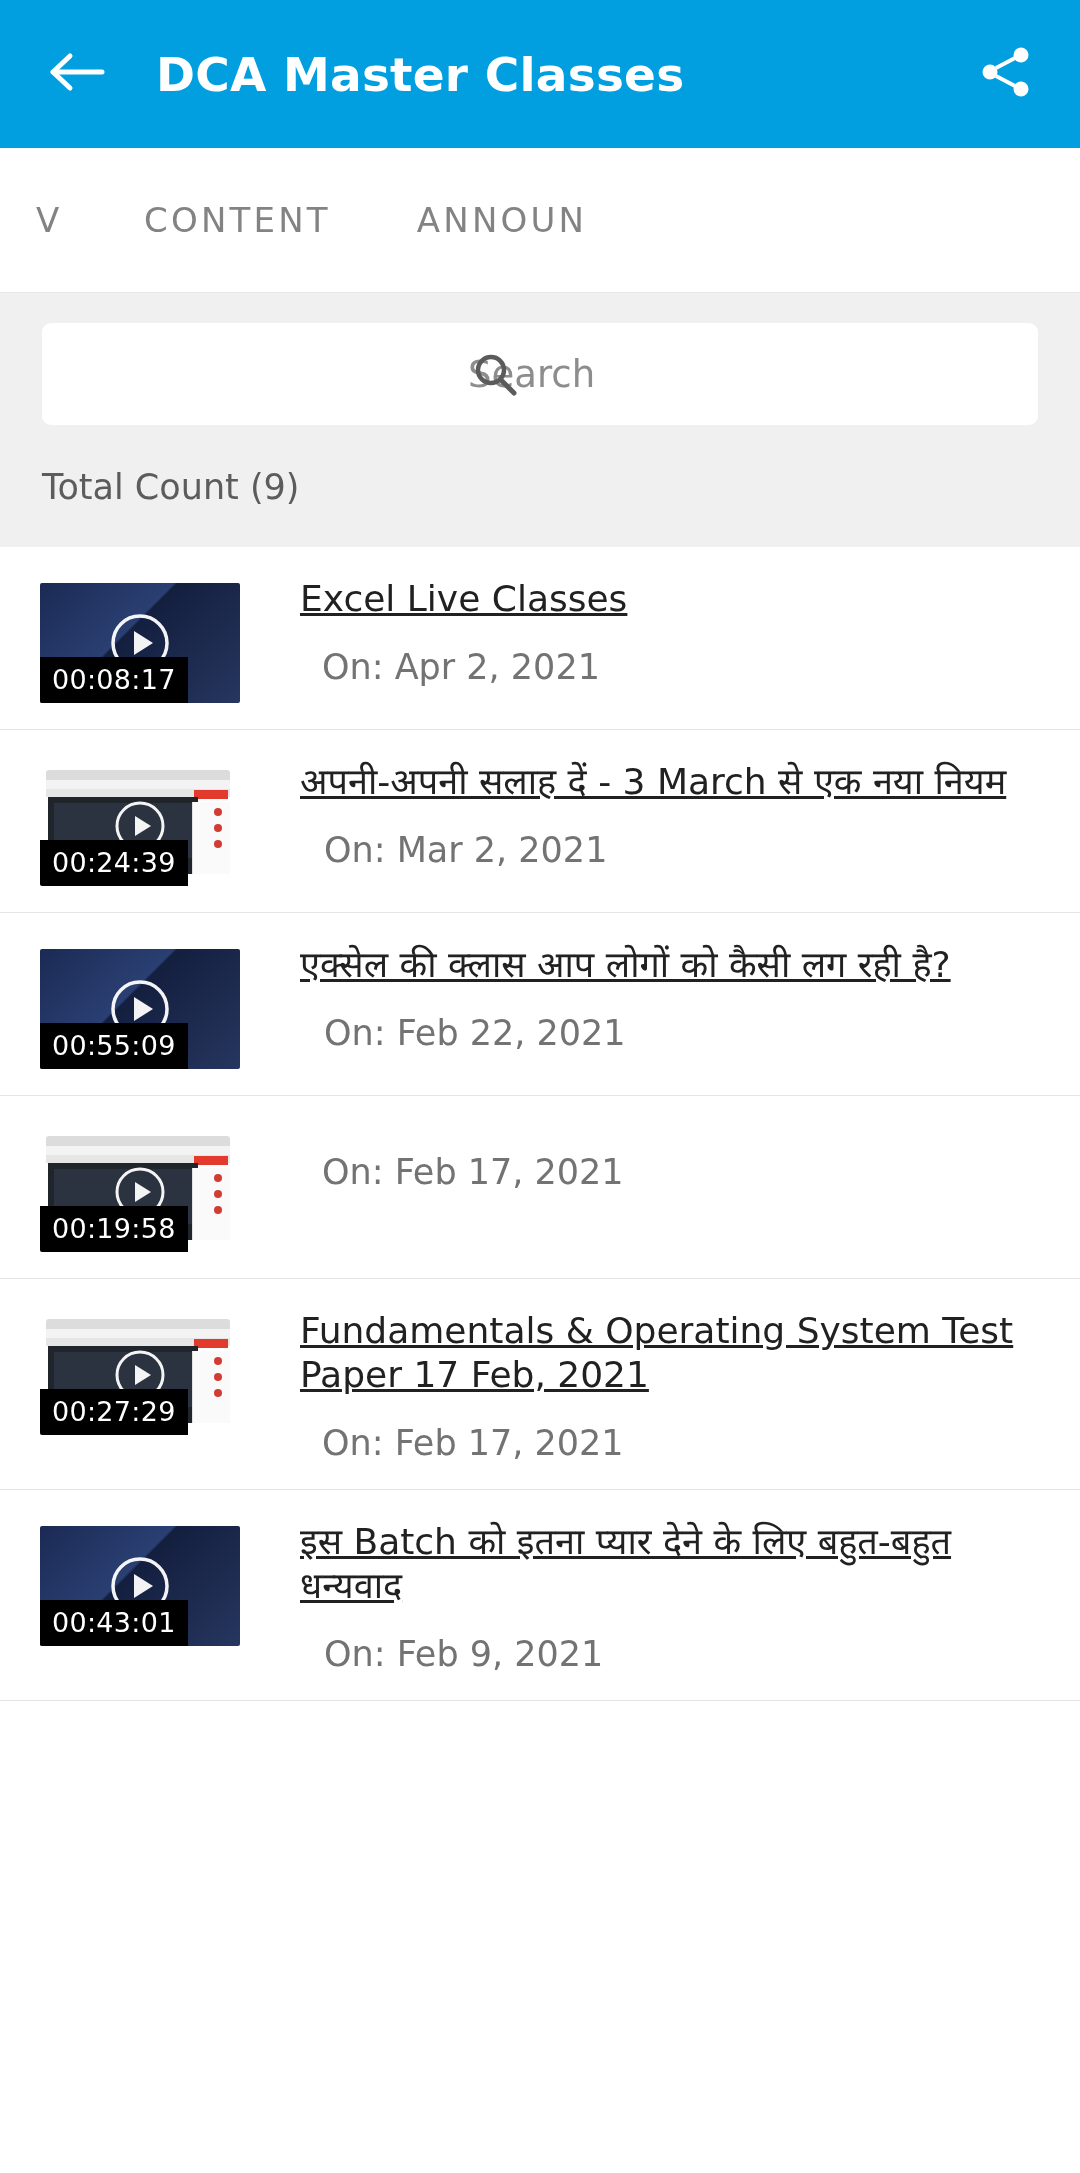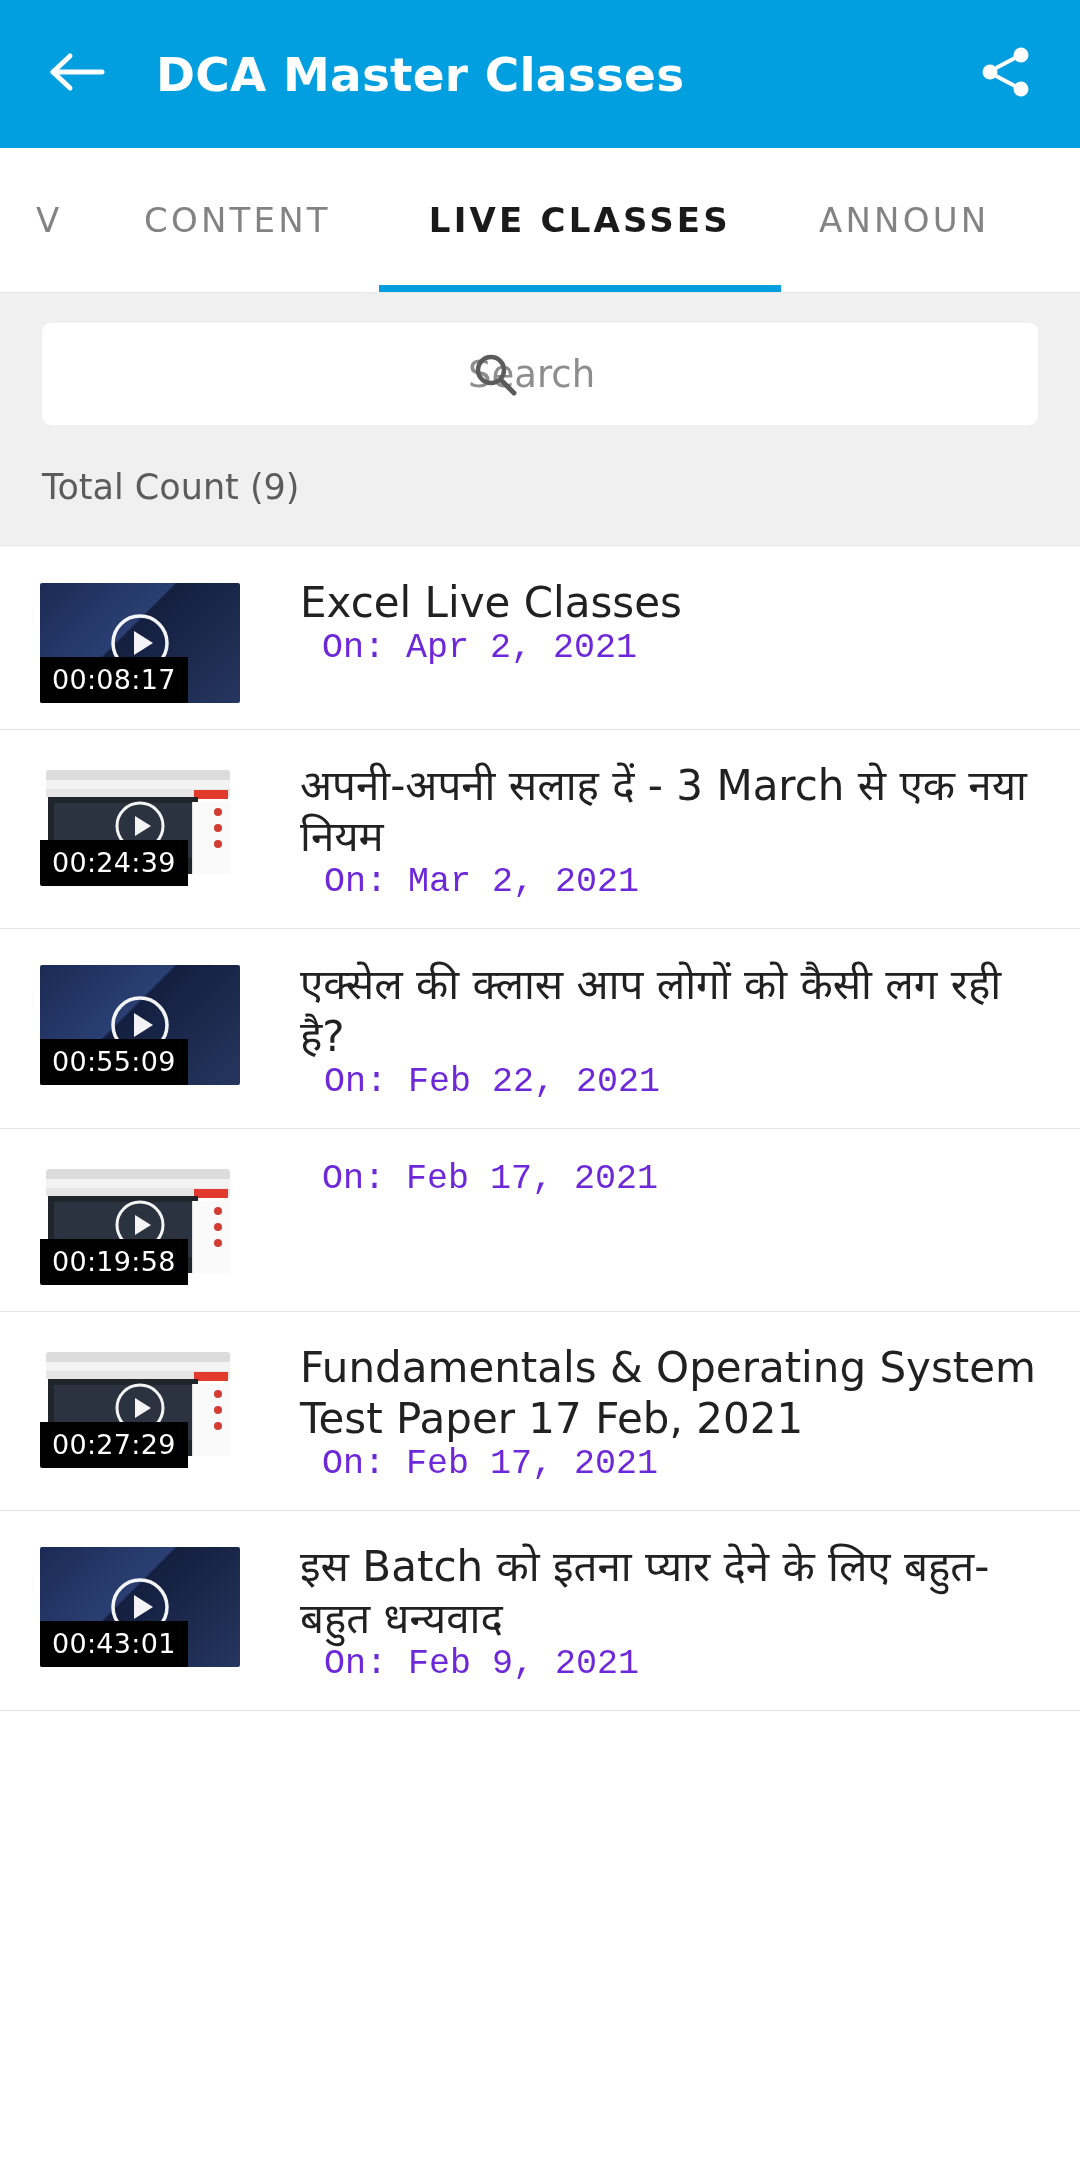--- a/index.html
+++ b/index.html
@@ -197,30 +197,31 @@
     padding: 9px 12px 10px 12px;
     letter-spacing: 0.3px;
     margin-top: 48px;
   }
   .row-text {
     flex: 1 1 auto;
     padding-left: 60px;
     padding-top: 2px;
   }
   .row-title {
-    font-size: 42px;
+    font-size: 36px;
     color: #212121;
     line-height: 1.22;
     font-weight: normal;
+    text-decoration: underline;
   }
   .row-sub {
+    margin-top: 26px;
     font-size: 35px;
-    color: #6d28d9;
+    color: #737373;
     padding-left: 22px;
-    font-family: Liberation Mono, monospace;
   }
   .row.hindi .row-sub { padding-left: 24px; }
 </style>
 </head>
 <body>
 
 <div class="appbar">
   <div class="back-btn">
     <span>
       <svg width="58" height="44" viewBox="0 0 58 44" aria-hidden="true">
@@ -242,23 +243,20 @@
   </div>
 </div>
 
 <div class="tabs">
   <div class="tab partial-left">
     <span>V</span>
   </div>
   <div class="tab t-content">
     <span>CONTENT</span>
   </div>
-  <div class="tab t-live">
-    <span>LIVE CLASSES</span>
-  </div>
   <div class="tab t-announce">
     <span>ANNOUN</span>
   </div>
 </div>
 
 <div class="search-zone">
   <div class="search-box">
     <span class="search-icon">
       <svg width="46" height="46" viewBox="0 0 46 46" aria-hidden="true">
         <circle cx="19" cy="19" r="13" stroke="#5b5b5b" stroke-width="4.5" fill="none"></circle>

